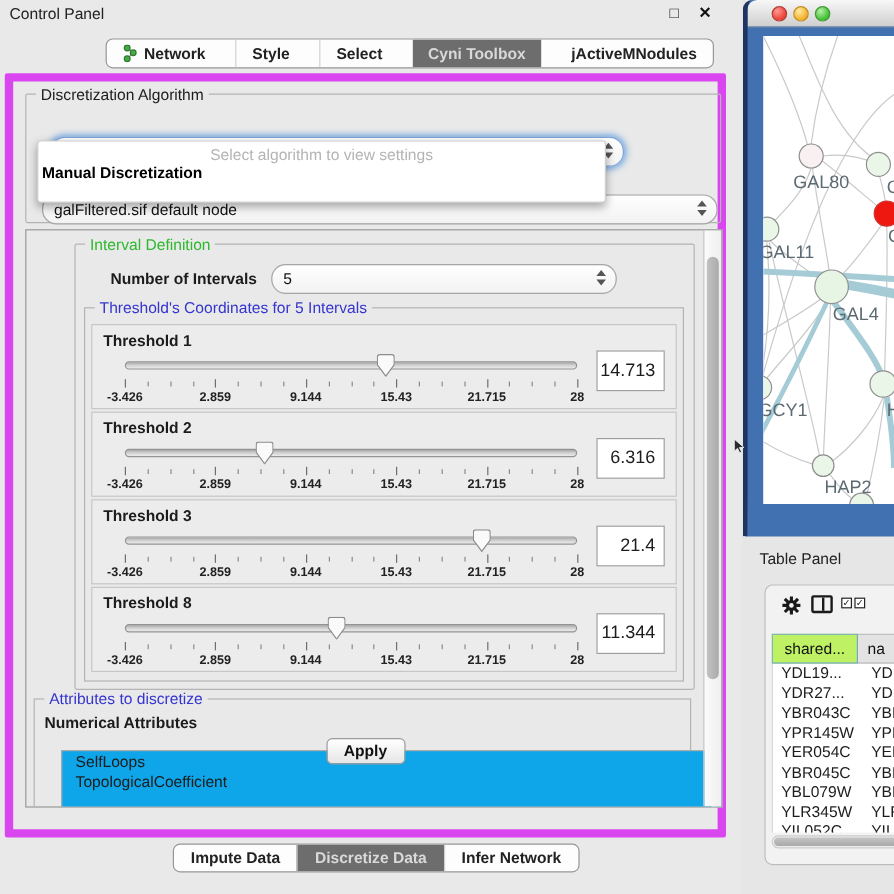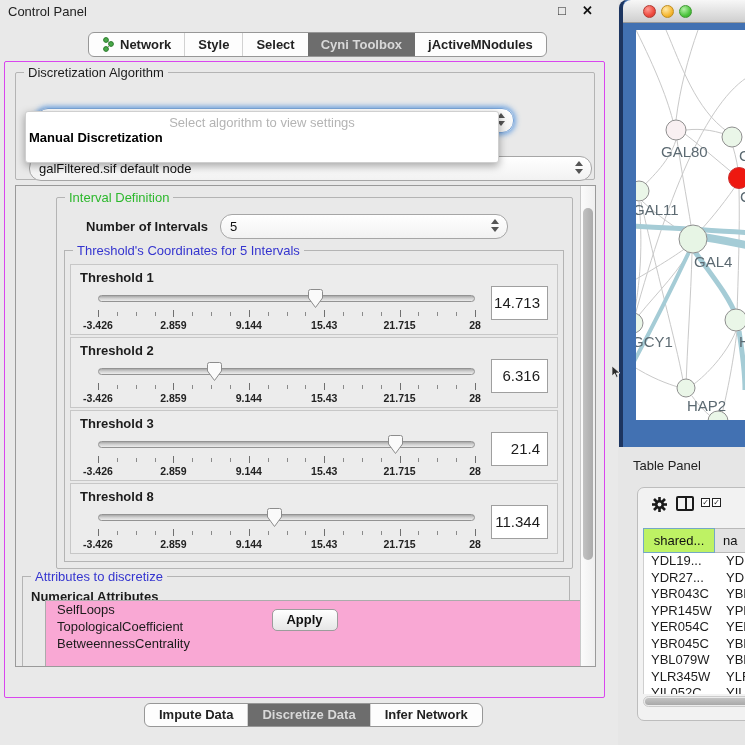--- a/index.html
+++ b/index.html
@@ -14,26 +14,26 @@
   
   .control-panel { position:absolute; left:0; top:0; width:618px; height:745px; background:#e9e9e9; }
   .cp-titlebar { position:absolute; left:0; top:0; width:100%; height:22px; }
   .cp-title { position:absolute; left:8px; top:4px; font-size:13px; color:#222; }
   .cp-float { position:absolute; left:558px; top:3px; font-size:13px; color:#222; }
   .cp-close { position:absolute; left:582px; top:3px; font-size:13px; font-weight:bold; color:#111; }
 
   .top-tabs { position:absolute; left:88px; top:32px; display:flex; border:1px solid #979797;
     border-radius:6px; background:#fdfdfd; overflow:hidden; height:25px; align-items:stretch; }
   .tab { padding:4px 13px 0 13px; font-weight:bold; font-size:13px; color:#222; white-space:nowrap; display:flex; align-items:flex-start; gap:5px; }
-  .tab + .tab { border-left:1px solid #d2d2d2; }
+  .tab + .tab { border-left:1px solid #d2d2d2;margin-left:12px; }
   .tab.selected { background:#6d6d6d; color:#d9d9d9; border-left:none; }
   .tab.selected + .tab { border-left:none; }
 
   .outer-panel { position:absolute; left:4px; top:61px; width:601px; height:637px;
-    border:1px solid #d946ef; background:#e9e9e9; border-radius:2px; }
+    border:7px solid #d946ef; background:#e9e9e9; border-radius:2px; }
 
   .groupbox { position:absolute; border:1px solid #b4b4b4; border-radius:2px; }
   .group-legend { position:absolute; top:-8px; left:8px; background:#e9e9e9; padding:0 4px; font-size:13px; }
   .legend-plain { color:#1c1c1c; }
   .legend-green { color:#2db82d; }
   .legend-blue  { color:#3535cf; }
 
   .combo { position:absolute; height:25px; background:linear-gradient(#ffffff,#f2f2f2);
     border:1px solid #a6a6a6; border-radius:12px; font-size:13px; line-height:23px; padding-left:9px; color:#111; }
   .combo .steppers { position:absolute; right:7px; top:4px; width:9px; }
@@ -75,21 +75,21 @@
   .tick { position:absolute; top:0; width:1px; background:#6f6f6f; }
   .tick.major { height:7px; }
   .tick.minor { height:4px; top:2px; background:#8a8a8a; }
   .ticklabels { position:absolute; left:0; right:0; top:33px; height:12px; }
   .ticklabel { position:absolute; transform:translateX(-50%); font-size:10.5px; font-weight:bold; color:#222; white-space:nowrap; }
   .th-value { width:57px; height:34px; margin-left:14px; background:#ffffff; border:1px solid #9f9f9f;
     font-size:15px; line-height:32px; text-align:right; padding-right:7px; }
 
   .attr-group { position:absolute; left:6px; top:390px; width:548px; height:120px; border:1px solid #b4b4b4; }
   .attr-list-label { position:absolute; left:8px; top:12px; font-weight:bold; font-size:13px; }
-  .attr-list { position:absolute; left:22px; top:23px; width:556px; height:70px; background:#f9a8d4;
+  .attr-list { position:absolute; left:22px; top:42px; width:556px; height:70px; background:#0ea5e9;
     border:1px solid #ababab; overflow:hidden; }
   .attr-item { font-size:13px; height:17px; line-height:17px; padding-left:11px; }
   .list-vsb { position:absolute; right:0; top:0; width:13px; height:100%; background:#f1f1f1; border-left:1px solid #d0d0d0; }
   .list-vthumb { position:absolute; left:2px; top:2px; width:8px; height:62px; border-radius:5px; background:#b5b5b5; }
 
   .apply-btn { position:absolute; left:50%; transform:translateX(-50%); top:547px; width:66px; height:22px;
     background:linear-gradient(#ffffff,#e6e6e6); border:1px solid #9c9c9c; border-radius:5px;
     font-size:13px; font-weight:bold; text-align:center; line-height:20px; color:#111; }
 
   .bottom-tabs { position:absolute; left:144px; top:703px; display:flex; border:1px solid #979797;
@@ -400,21 +400,20 @@
         </div>
       </div>
 
       <div class="attr-group">
         <span class="group-legend legend-blue">Attributes to discretize</span>
         <div class="attr-list-label">Numerical Attributes</div>
         <div class="attr-list">
           <div>
               <div class="attr-item">SelfLoops</div>
               <div class="attr-item">TopologicalCoefficient</div>
-              <div class="attr-item">BetweennessCentrality</div>
             </div>
           <div class="list-vsb">
               <div class="list-vthumb"></div>
             </div>
         </div>
       </div>
 
       <div class="v-scrollbar">
         <div class="v-thumb" style="top:22px; height:352px;"></div>
       </div>

